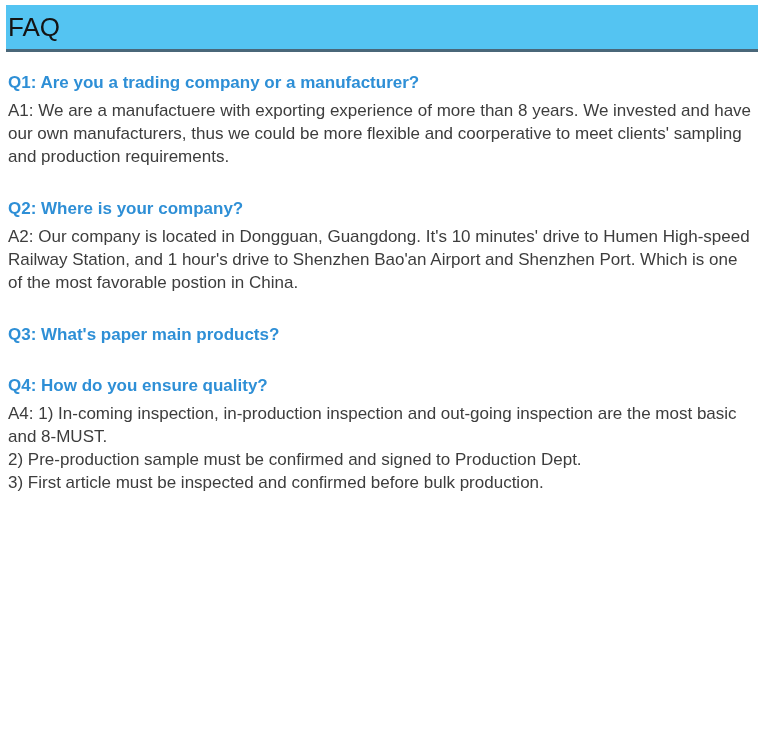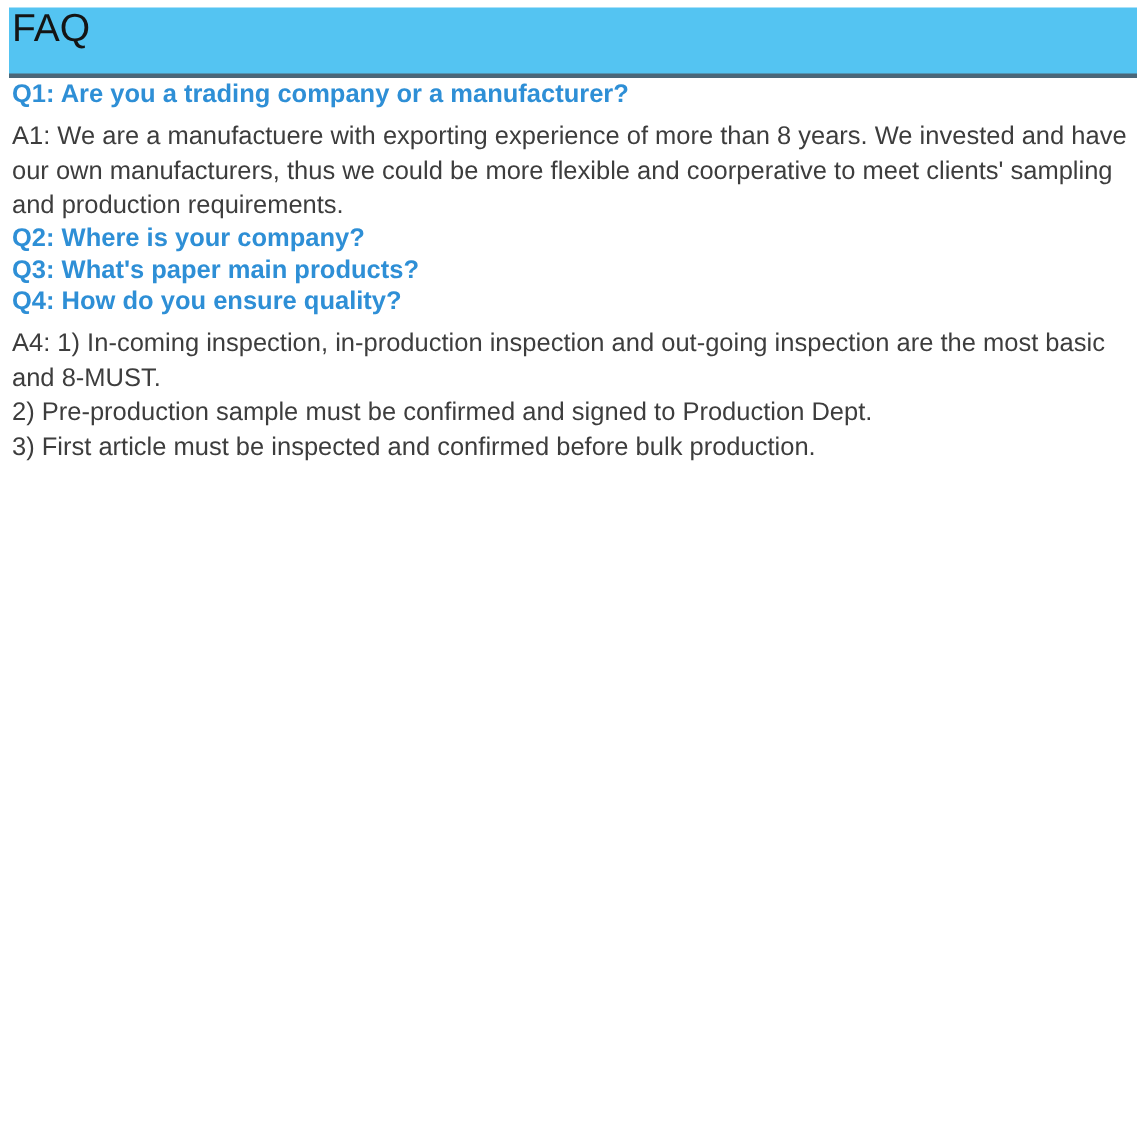--- a/index.html
+++ b/index.html
@@ -20,35 +20,38 @@
     width: 765px;
     min-height: 748px;
     font-family: "Liberation Sans", sans-serif;
   }
   .header-bar {
     margin: 5px 7px 0 6px;
     height: 47px;
     background: var(--header-bg);
     border-bottom: 3px solid var(--header-border);
     display: flex;
+    align-items: center;
     padding-left: 2px;
   }
   .header-title {
     font-size: 26px;
     font-weight: 400;
     color: var(--title-text);
     line-height: 1;
   }
   .faq-list {
     margin: 0 10px 0 8px;
     padding-bottom: 6px;
   }
   .faq-section {
+    margin-top: 30px;
   }
   .faq-section.first {
+    margin-top: 20px;
   }
   .question {
     margin: 0;
     color: var(--question);
     font-size: 17px;
     font-weight: bold;
     line-height: 21px;
   }
   .answer {
     margin: 6px 0 0 0;
@@ -69,20 +72,23 @@
 
   <div class="faq-section first">
     <h3 class="question">Q1: Are you a trading company or a manufacturer?</h3>
     <p class="answer">A1: We are a manufactuere with exporting experience of more than 8 years. We invested and have
 our own manufacturers, thus we could be more flexible and coorperative to meet clients' sampling
 and production requirements.</p>
   </div>
 
   <div class="faq-section">
     <h3 class="question">Q2: Where is your company?</h3>
+    <p class="answer">A2: Our company is located in Dongguan, Guangdong. It's 10 minutes' drive to Humen High-speed
+Railway Station, and 1 hour's drive to Shenzhen Bao'an Airport and Shenzhen Port. Which is one
+of the most favorable postion in China.</p>
   </div>
 
   <div class="faq-section">
     <h3 class="question">Q3: What's paper main products?</h3>
   </div>
 
   <div class="faq-section">
     <h3 class="question">Q4: How do you ensure quality?</h3>
     <p class="answer">A4: 1) In-coming inspection, in-production inspection and out-going inspection are the most basic
 and 8-MUST.

